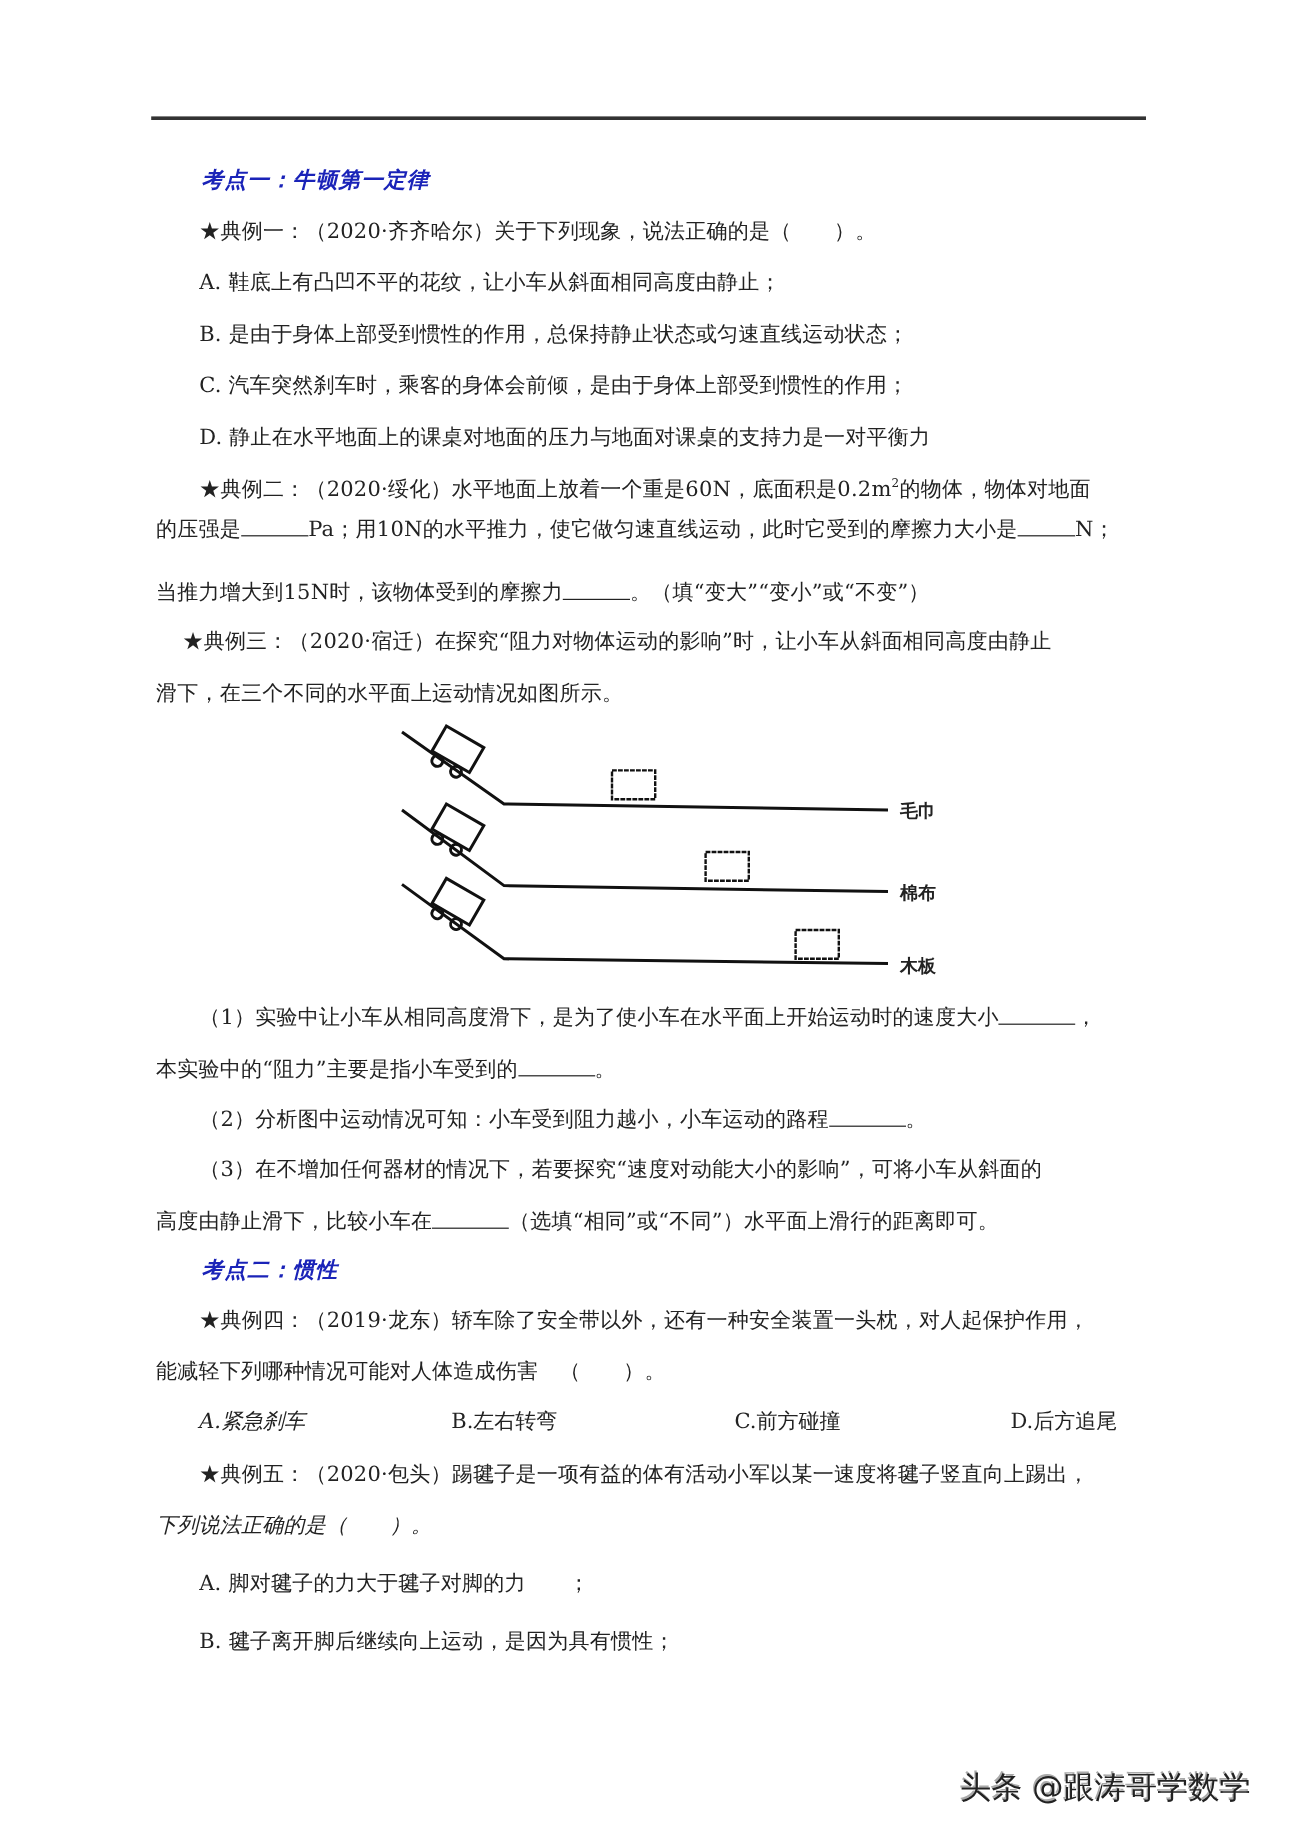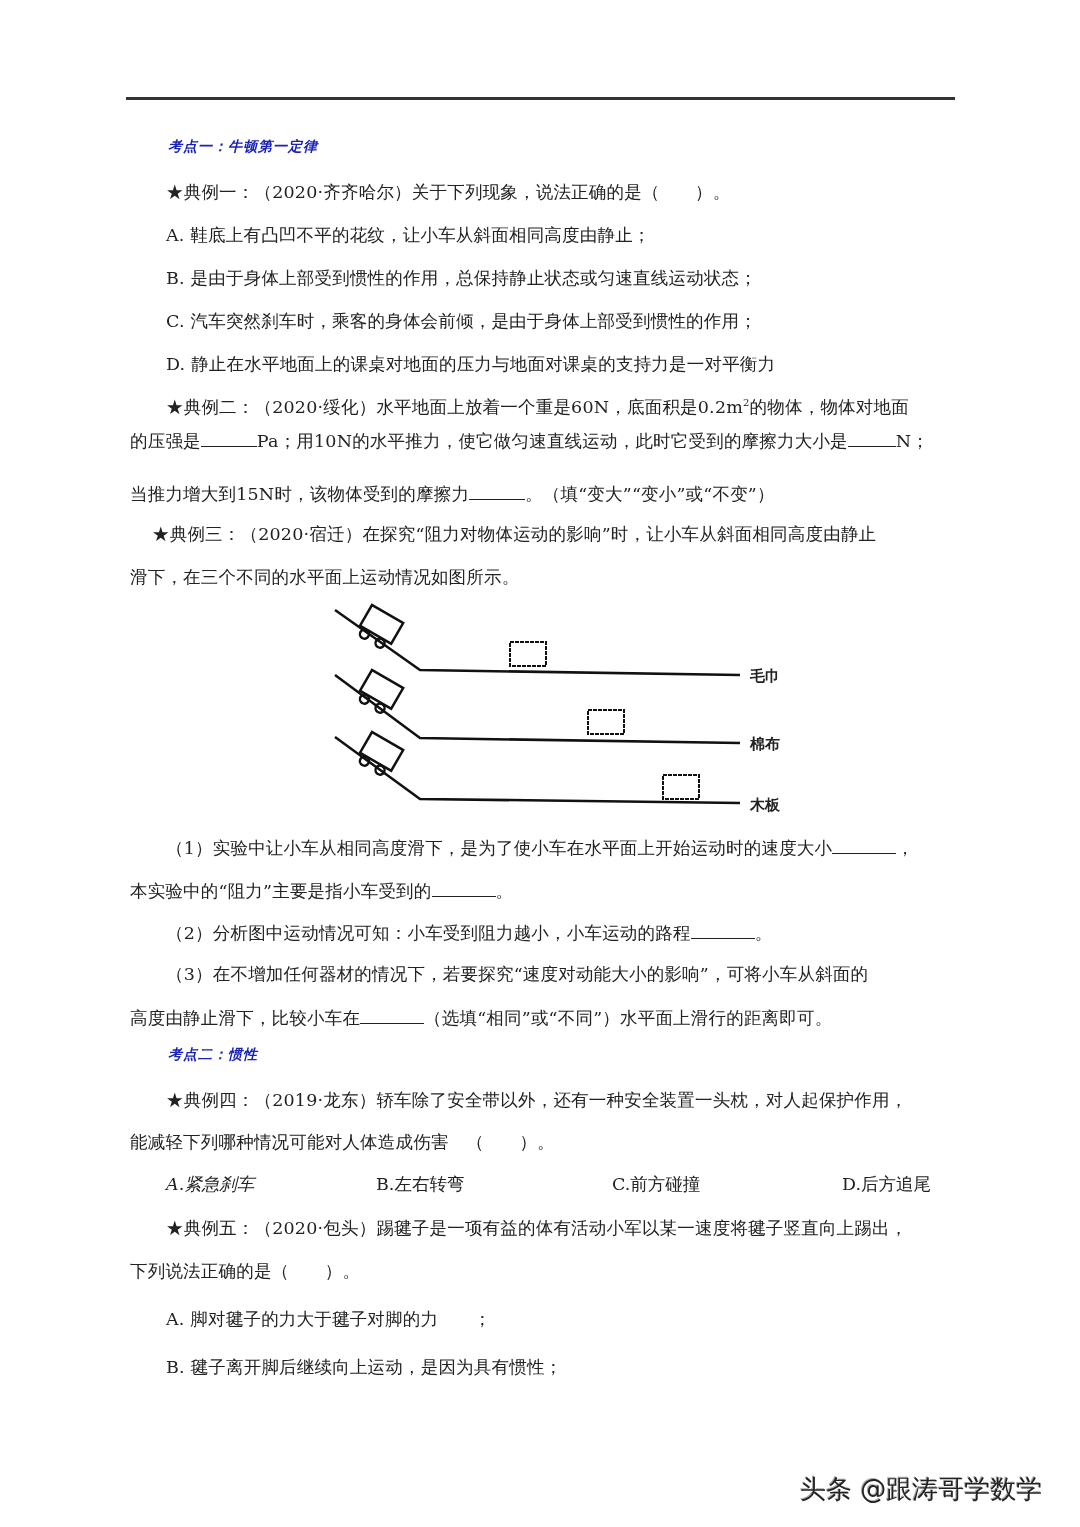--- a/index.html
+++ b/index.html
@@ -1,20 +1,20 @@
 <!DOCTYPE html>
 <html><head>
 <meta charset="utf-8">
 <style>
   html, body { margin:0; padding:0; background:#ffffff; }
   body { width:1080px; height:1527px; position:relative; overflow:hidden;
          font-family:"DejaVu Serif","Liberation Serif",serif; color:#222; }
   .rule { position:absolute; left:126px; top:97px; width:829px; height:3px; background:#333; }
   .line { position:absolute; font-size:17.5px; white-space:nowrap; letter-spacing:0.2px; }
-  .heading { position:absolute; left:168px; font-size:14px; font-weight:bold; color:#1a23b8;
+  .heading { position:absolute; left:168px; font-size:18px; font-weight:bold; color:#1a23b8;
              font-family:"DejaVu Sans","Liberation Sans",sans-serif; font-style:italic; letter-spacing:1px; }
   .blank { display:inline-block; border-bottom:1.5px solid #222; height:1em; vertical-align:baseline; }
   .w60 { width:56px; } .w50 { width:48px; } .w70 { width:64px; }
   .figure { position:absolute; left:330px; top:595px; width:460px; height:225px; }
   .surface-label { font-family:"DejaVu Sans","Liberation Sans",sans-serif; font-size:15px; font-weight:bold; fill:#222; }
   .opt-row { position:absolute; top:1172px; font-size:17.5px; }
   .watermark { position:absolute; left:800px; top:1472px; font-size:26px; color:#222;
                font-family:"DejaVu Sans","Liberation Sans",sans-serif;
                text-shadow:1px 1px 0 #fff, -1px -1px 0 #aaa; }
   sup { font-size:10px; }
@@ -96,17 +96,17 @@
 <div class="heading" style="top:1046px;">考点二：惯性</div>
 
 <div class="line" style="left:166px; top:1088px;">★典例四：（2019·龙东）轿车除了安全带以外，还有一种安全装置一头枕，对人起保护作用，</div>
 <div class="line" style="left:130px; top:1130px;">能减轻下列哪种情况可能对人体造成伤害　（　　）。</div>
 <div class="opt-row" style="left:166px;font-style:italic;">A.紧急刹车</div>
 <div class="opt-row" style="left:376px;">B.左右转弯</div>
 <div class="opt-row" style="left:612px;">C.前方碰撞</div>
 <div class="opt-row" style="left:842px;">D.后方追尾</div>
 
 <div class="line" style="left:166px; top:1216px;">★典例五：（2020·包头）踢毽子是一项有益的体有活动小军以某一速度将毽子竖直向上踢出，</div>
-<div class="line" style="left:130px; top:1259px;">下列说法正确的是（　　）。</div>
+<div class="line" style="left:130px; top:1259px;font-style:italic;">下列说法正确的是（　　）。</div>
 <div class="line" style="left:166px; top:1307px;">A. 脚对毽子的力大于毽子对脚的力　　；</div>
 <div class="line" style="left:166px; top:1355px;">B. 毽子离开脚后继续向上运动，是因为具有惯性；</div>
 
 <div class="watermark">头条 @跟涛哥学数学</div>
 
 </body></html>

